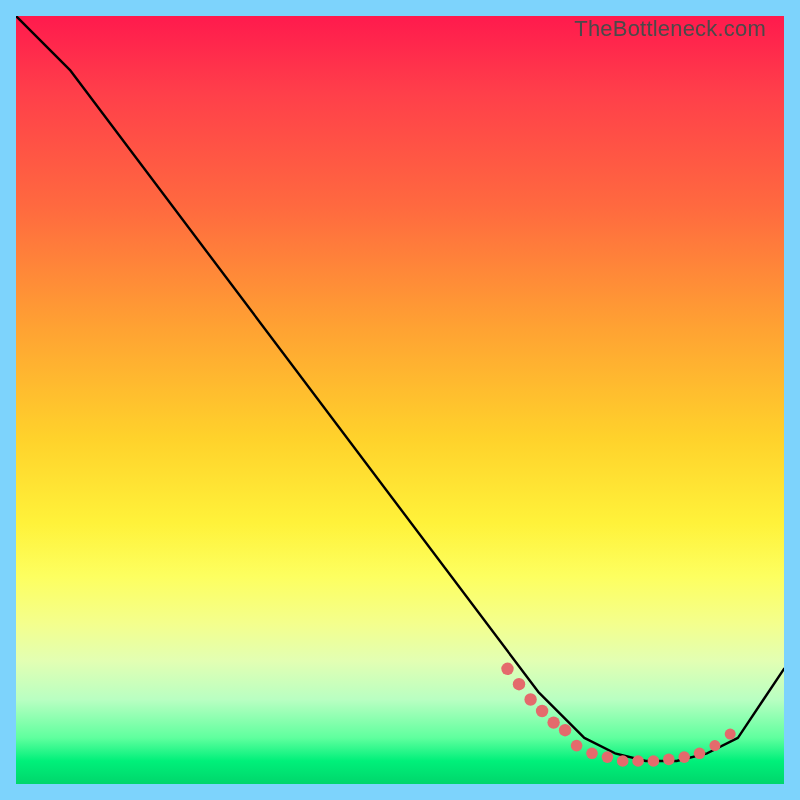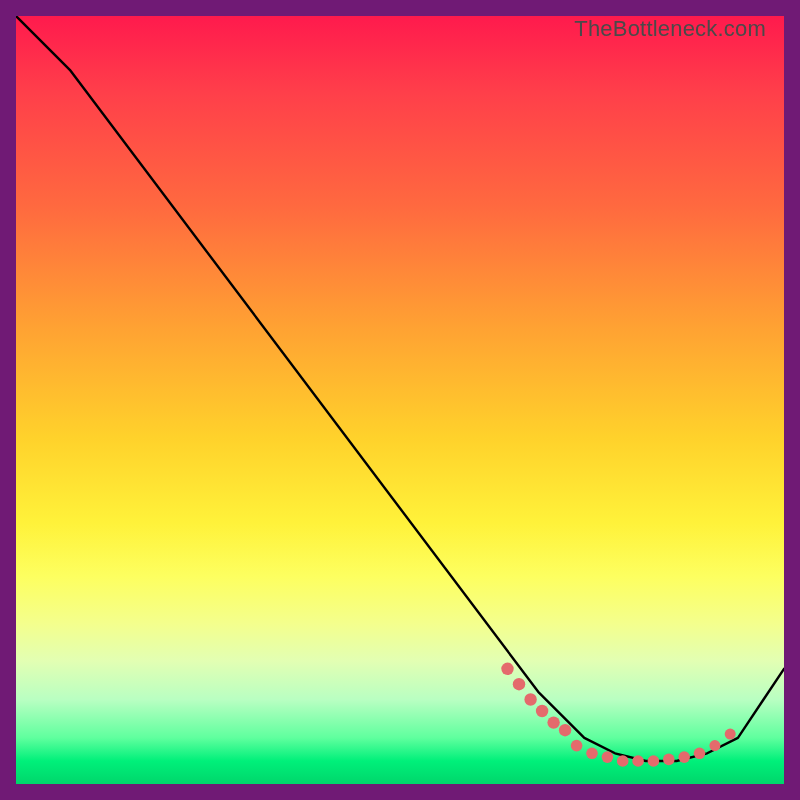--- a/index.html
+++ b/index.html
@@ -8,21 +8,21 @@
     width: 800px;
     height: 800px;
     background: #000000;
     overflow: hidden;
     font-family: Arial, Helvetica, sans-serif;
   }
   .frame {
     position: relative;
     width: 800px;
     height: 800px;
-    background: #701a75;
+    background: #7dd3fc;
   }
   .plot {
     position: absolute;
     left: 16px;
     top: 16px;
     width: 768px;
     height: 768px;
     
     background: linear-gradient(
       to bottom,

